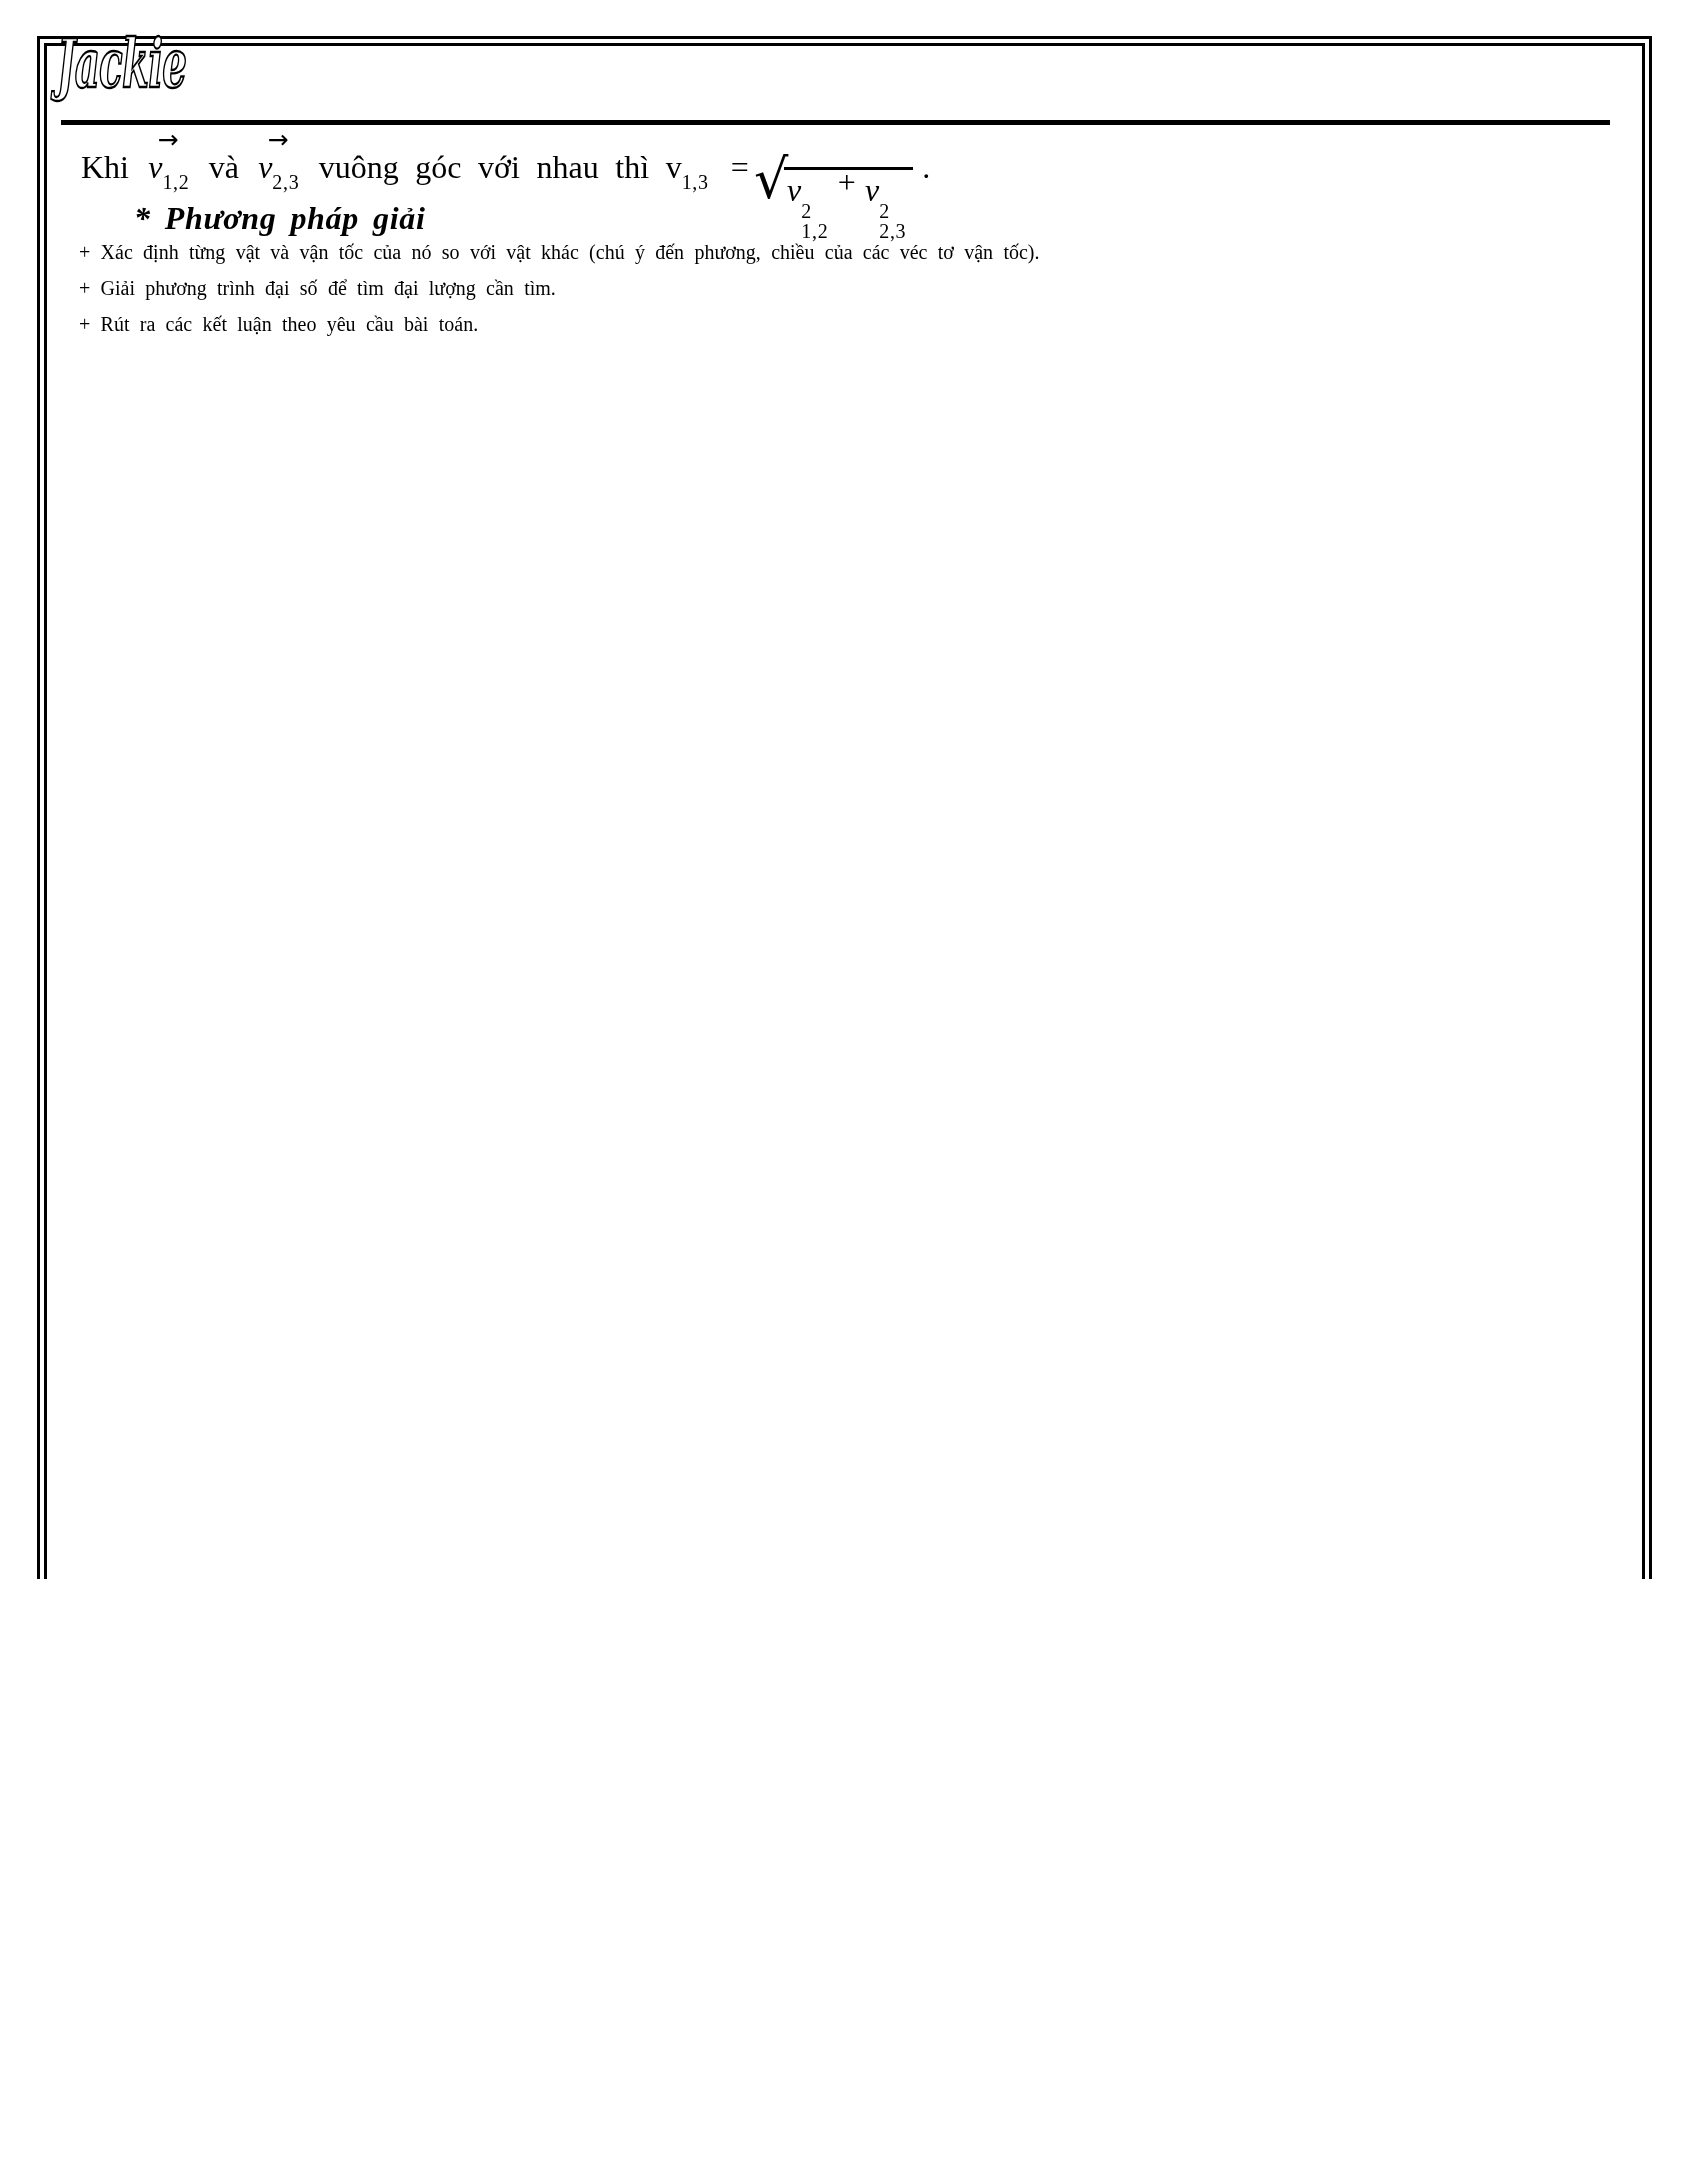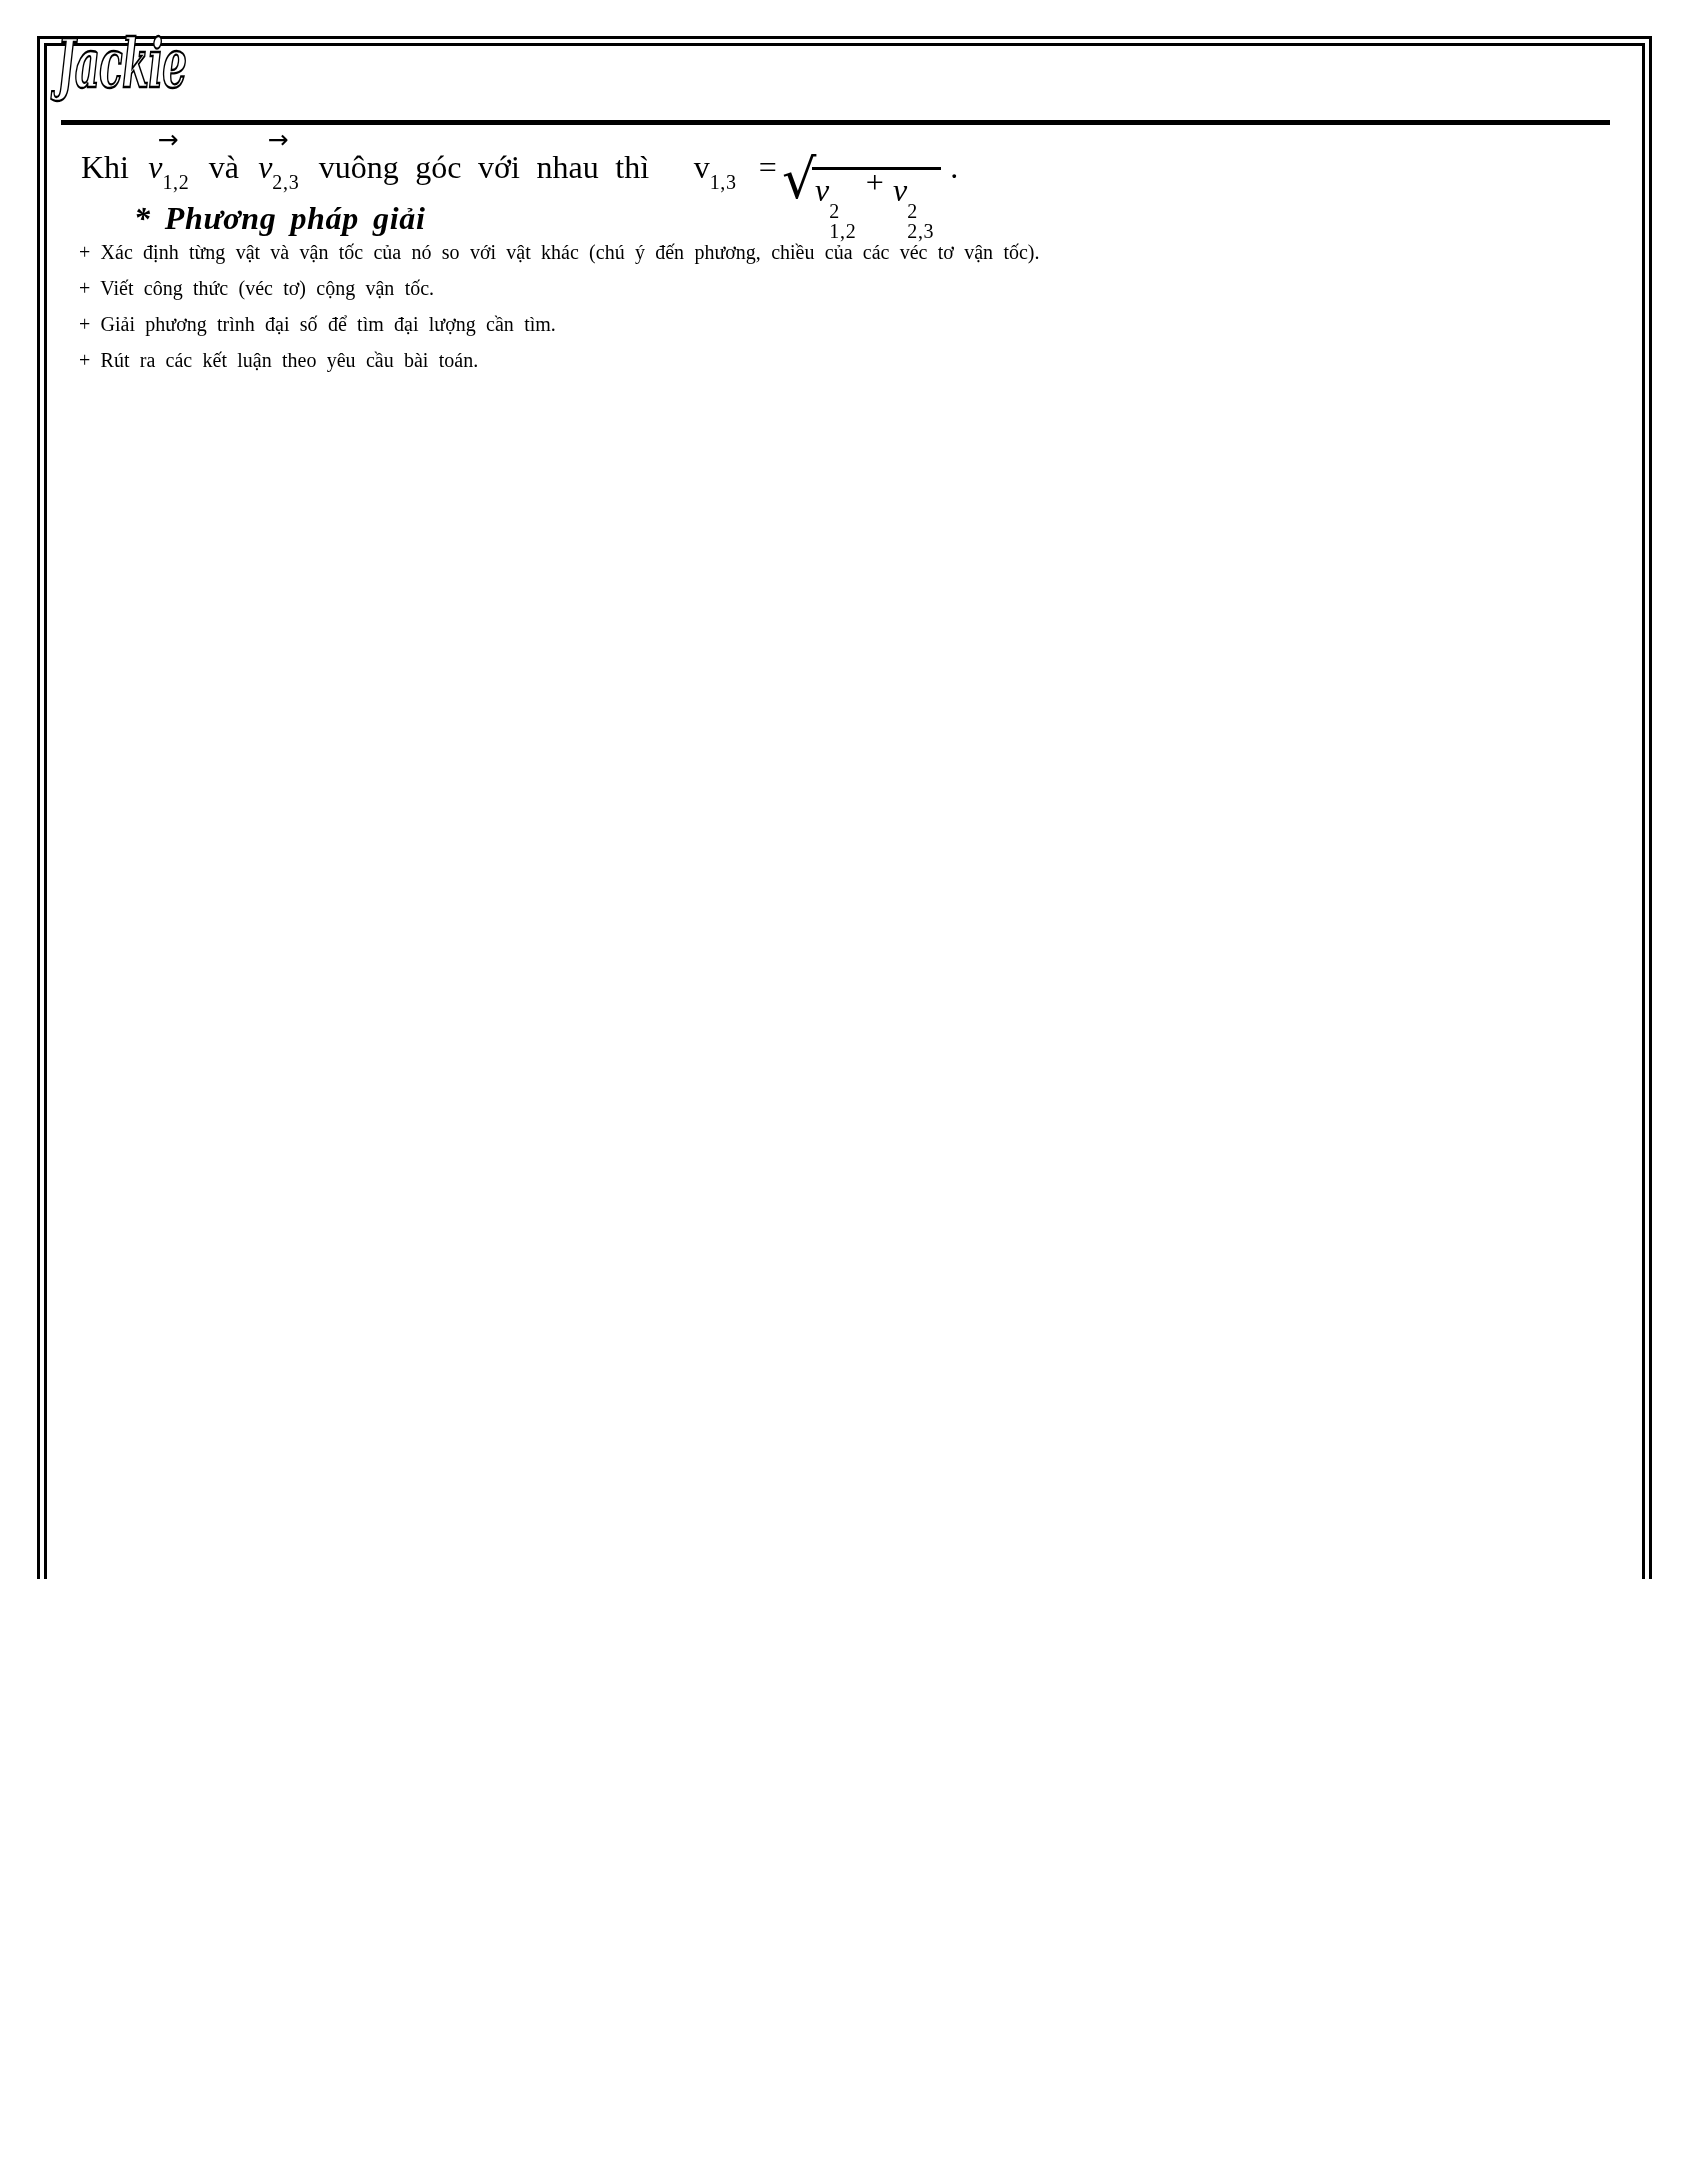--- a/index.html
+++ b/index.html
@@ -11,21 +11,21 @@
         font-style:italic;font-weight:bold;font-size:67px;line-height:1.1;
         color:#ffffff;-webkit-text-stroke:2.3px #000;
         transform:scaleX(0.58);transform-origin:0 0;letter-spacing:-1.3px;}
   .header-rule{position:absolute;left:61px;top:120px;width:1549px;height:4.6px;background:#000;}
 
   .intro{position:absolute;left:81px;top:148px;font-size:32px;word-spacing:8.6px;white-space:nowrap;}
   .vec{position:relative;display:inline-block;margin:0 2.6px;}
   .vec .arrow{position:absolute;top:-24.5px;left:9.3px;font-size:25px;font-family:"DejaVu Sans",sans-serif;}
   .vbase{font-style:italic;}
   sub.idx{font-size:20px;vertical-align:-10.6px;letter-spacing:0.7px;word-spacing:0;}
-  .plainv{font-style:normal;margin-left:28px;}
+  .plainv{font-style:normal;}
   .eq{margin:0 5.3px;}
   .sqrt{display:inline-block;white-space:nowrap;word-spacing:0;}
   .radical{font-size:54px;font-weight:400;vertical-align:-20px;letter-spacing:-4px;
            font-family:"DejaVu Sans",sans-serif;}
   .radicand{display:inline-block;border-top:3.3px solid #000;padding:1.3px 6.6px 0 2.6px;vertical-align:-22.5px;}
   .term{display:inline-block;}
   .supsub{display:inline-flex;flex-direction:column;align-items:flex-start;
           font-size:20px;line-height:20.5px;vertical-align:-17px;letter-spacing:0.7px;}
   .rplus{margin:0 9.3px;position:relative;top:-8px;}
   .period{margin-left:9.3px;}
@@ -58,20 +58,19 @@
             </span></span><span class="rplus">+</span><span class="term"><span class="vbase">v</span><span class="supsub">
               <span>2</span>
               <span>2,3</span>
             </span></span></span></span><span class="period">.</span>
   </div>
 
   <div class="heading">* Phương pháp giải</div>
 
   <div class="bullets">
     <div>+ Xác định từng vật và vận tốc của nó so với vật khác (chú ý đến phương, chiều của các véc tơ vận tốc).</div>
-    <div>+ Viết công thức (véc tơ) cộng vận tốc.</div>
     <div>+ Giải phương trình đại số để tìm đại lượng cần tìm.</div>
     <div>+ Rút ra các kết luận theo yêu cầu bài toán.</div>
   </div>
 
   <div class="pagenum">5</div>
 </div>
 
 
 </body></html>

